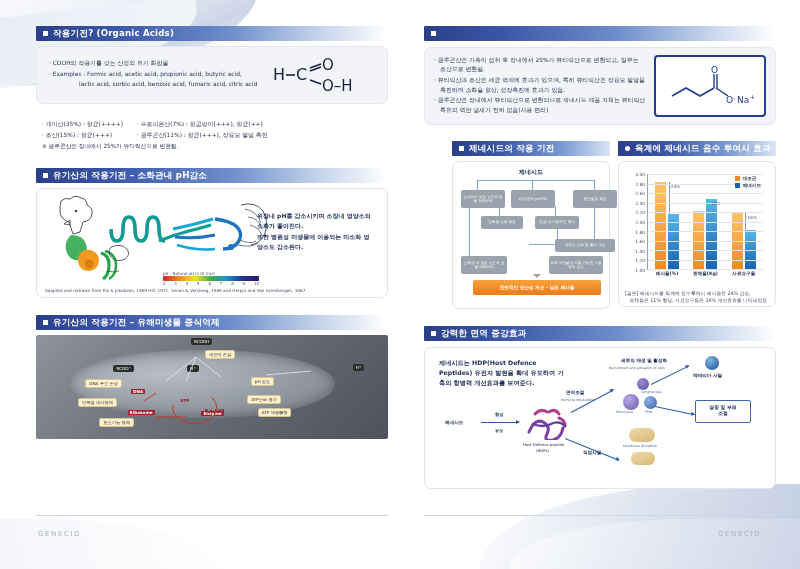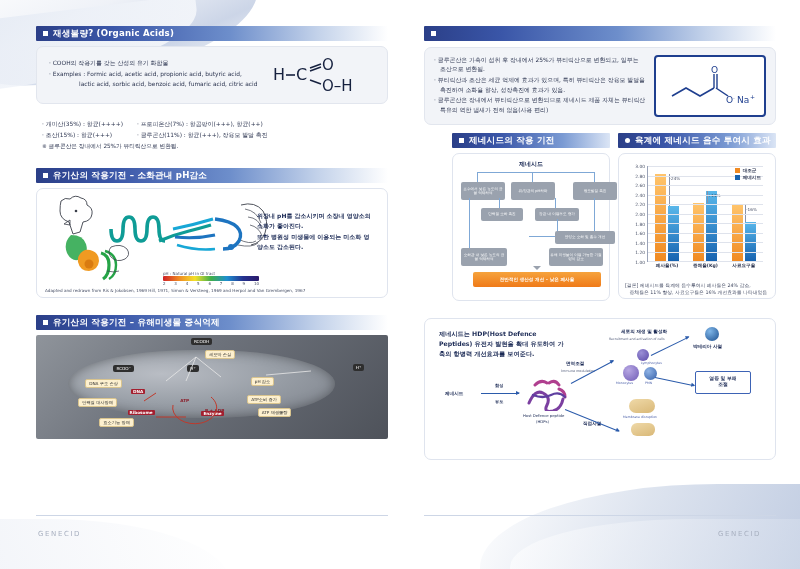--- a/index.html
+++ b/index.html
@@ -135,21 +135,21 @@
   <div class="swoosh sw-br"></div>
   <div class="swoosh sw-br2"></div>
   <div class="hairline" style="left:36px;top:515px;width:352px;"></div>
   <div class="hairline" style="left:424px;top:515px;width:352px;"></div>
 
   <div class="col col-left">
 
     <div>
       <div class="secbar">
         <span class="sq"></span>
-        <span class="ttl">재생불량? (Organic Acids)</span>
+        <span class="ttl">작용기전? (Organic Acids)</span>
       </div>
       <div class="panel" style="display:flex;align-items:center;justify-content:space-between;padding:8px 12px;">
         <ul class="bullets">
           <li>· COOH의 작용기를 갖는 산성의 유기 화합물</li>
           <li>· Examples : Formic acid, acetic acid, propionic acid, butyric acid,</li>
           <li style="padding-left:36px;">lactic acid, sorbic acid, benzoic acid, fumaric acid, citric acid</li>
         </ul>
         <div style="margin-right:16px;">
           <svg class="molsvg" width="86" height="40" viewBox="0 0 86 40">
             <text x="0" y="25" font-size="16" font-family="DejaVu Sans, sans-serif" fill="#16213f">H</text>
@@ -295,21 +295,21 @@
             <line x1="52" y1="26" x2="64" y2="34" stroke="#1f3f8f" stroke-width="1.5"></line>
             <text x="62" y="41" font-size="9" font-family="DejaVu Sans, sans-serif" fill="#1f3f8f">O</text>
             <text x="69" y="38" font-size="5" font-family="DejaVu Sans, sans-serif" fill="#1f3f8f">-</text>
             <text x="73" y="41" font-size="9" font-family="DejaVu Sans, sans-serif" fill="#1f3f8f">Na</text>
             <text x="86" y="37" font-size="6" font-family="DejaVu Sans, sans-serif" fill="#1f3f8f">+</text>
           </svg>
         </div>
       </div>
     </div>
 
-    <div style="display:flex;gap:8px;margin-top:8px;padding-left:28px;">
+    <div style="display:flex;gap:8px;margin-top:16px;padding-left:28px;">
 
       <div style="flex:1;">
         <div class="secbar half">
           <span class="sq"></span>
           <span class="ttl">제네시드의 작용 기전</span>
         </div>
         <div class="panel white" style="margin-top:5px;padding:6px 6px 8px;height:132px;position:relative;">
           <div class="flow">
             <div class="ftop">제네시드</div>
             <div class="ln" style="left:18px;top:12px;width:118px;height:1px;"></div>
@@ -418,20 +418,24 @@
                 </div>
               </div>
           </div>
           <div class="concl">[결론] 제네시드를 육계에 음수투여시 폐사율은 24% 감소,<br>&nbsp;&nbsp;&nbsp;증체율은 11% 향상, 사료요구율은 16% 개선효과를 나타내었음</div>
         </div>
       </div>
     </div>
 
 
     <div style="margin-top:17px;">
+      <div class="secbar">
+        <span class="sq"></span>
+        <span class="ttl">강력한 면역 증강효과</span>
+      </div>
       <div class="panel white" style="margin-top:6px;padding:6px 8px;">
         <div class="immune">
           <div class="imtxt">제네시드는 HDP(Host Defence Peptides) 유전자 발현을 확대 유도하여 가축의 항병력 개선효과를 보여준다.</div>
 
           <div class="imlab" style="left:12px;top:66px;">제네시드</div>
           <div class="imlab" style="left:62px;top:58px;font-size:4.2px;">합성</div>
           <div class="imlab" style="left:62px;top:74px;font-size:4.2px;">유도</div>
           <div class="arr" style="left:48px;top:68px;width:38px;"></div>
 
           <svg style="position:absolute;left:92px;top:52px;" width="46" height="34" viewBox="0 0 46 34">

